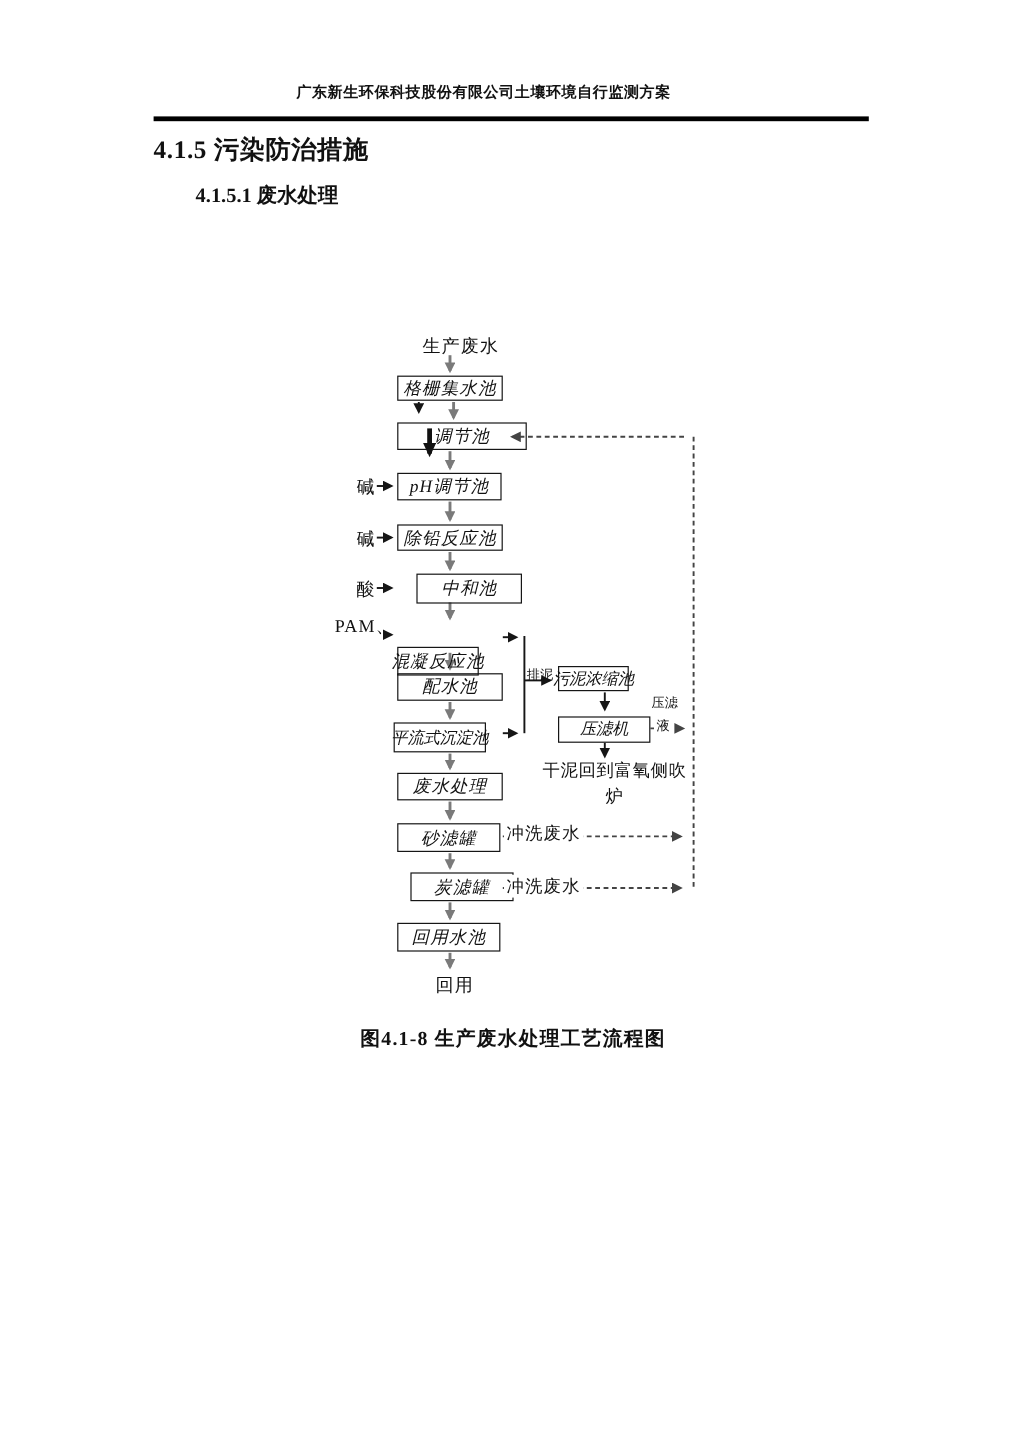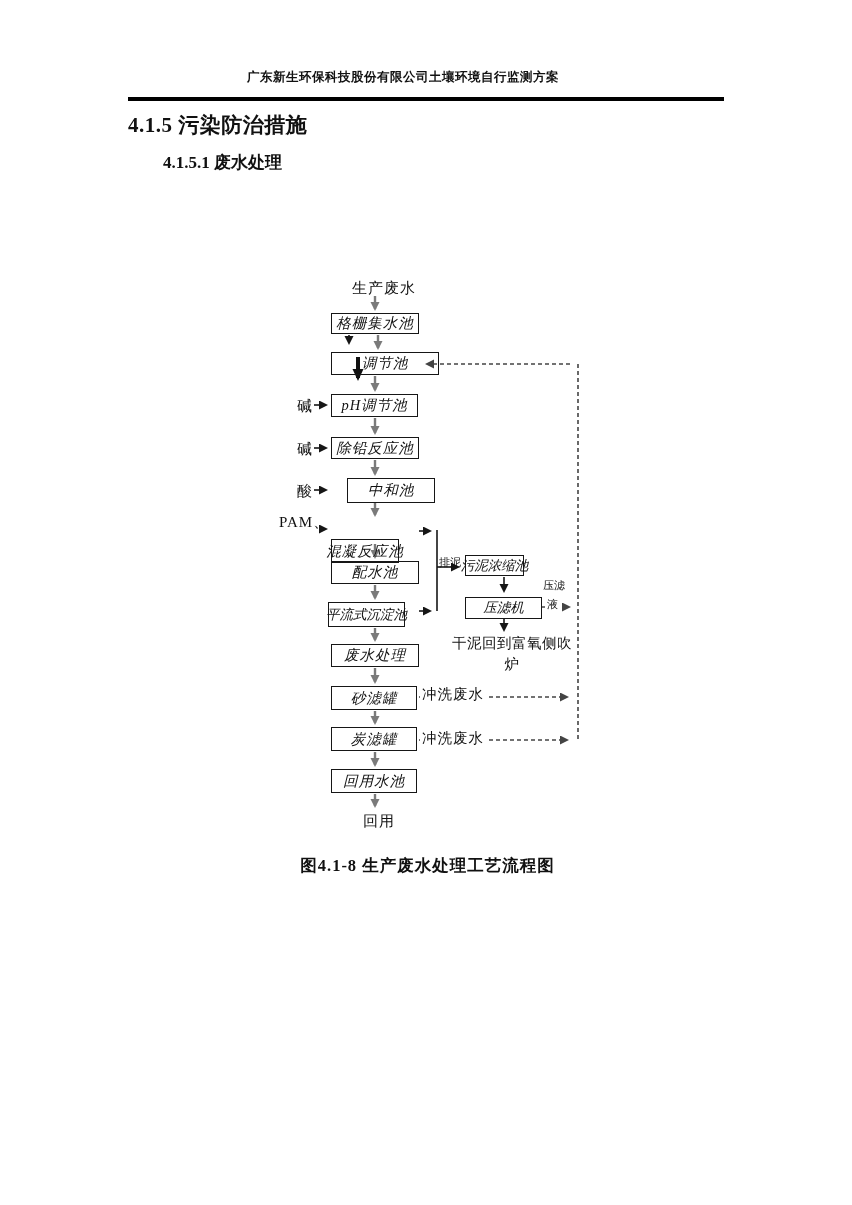--- a/index.html
+++ b/index.html
@@ -127,21 +127,21 @@
     </div>
   <div class="fbox" style="left:328px;top:602px;width:77px;height:25px;font-size:13.5px;letter-spacing:0;">
       <span>平流式沉淀池</span>
     </div>
   <div class="fbox" style="left:331px;top:644px;width:88px;height:23px;">
       <span>废水处理</span>
     </div>
   <div class="fbox" style="left:331px;top:686px;width:86px;height:24px;">
       <span>砂滤罐</span>
     </div>
-  <div class="fbox" style="left:331px;top:727px;width:86px;height:24px;text-align:center;">
+  <div class="fbox" style="left:342px;top:727px;width:86px;height:24px;text-align:center;">
       <span>炭滤罐</span>
     </div>
   <div class="fbox" style="left:331px;top:769px;width:86px;height:24px;">
       <span>回用水池</span>
     </div>
 
   <div class="fbox side" style="left:465px;top:555px;width:59px;height:21px;">
       <span>污泥浓缩池</span>
     </div>
   <div class="fbox side" style="left:465px;top:597px;width:77px;height:22px;">

